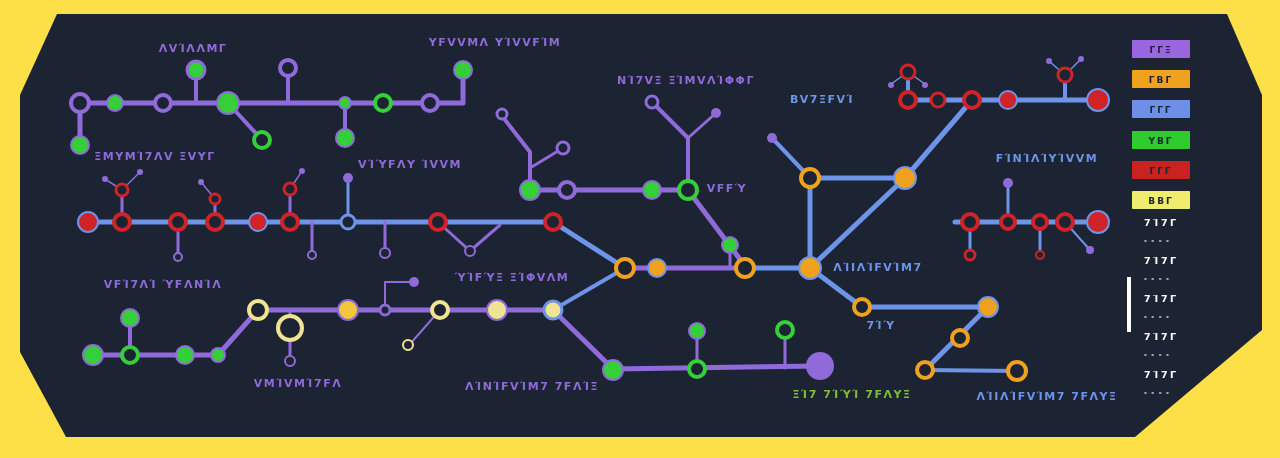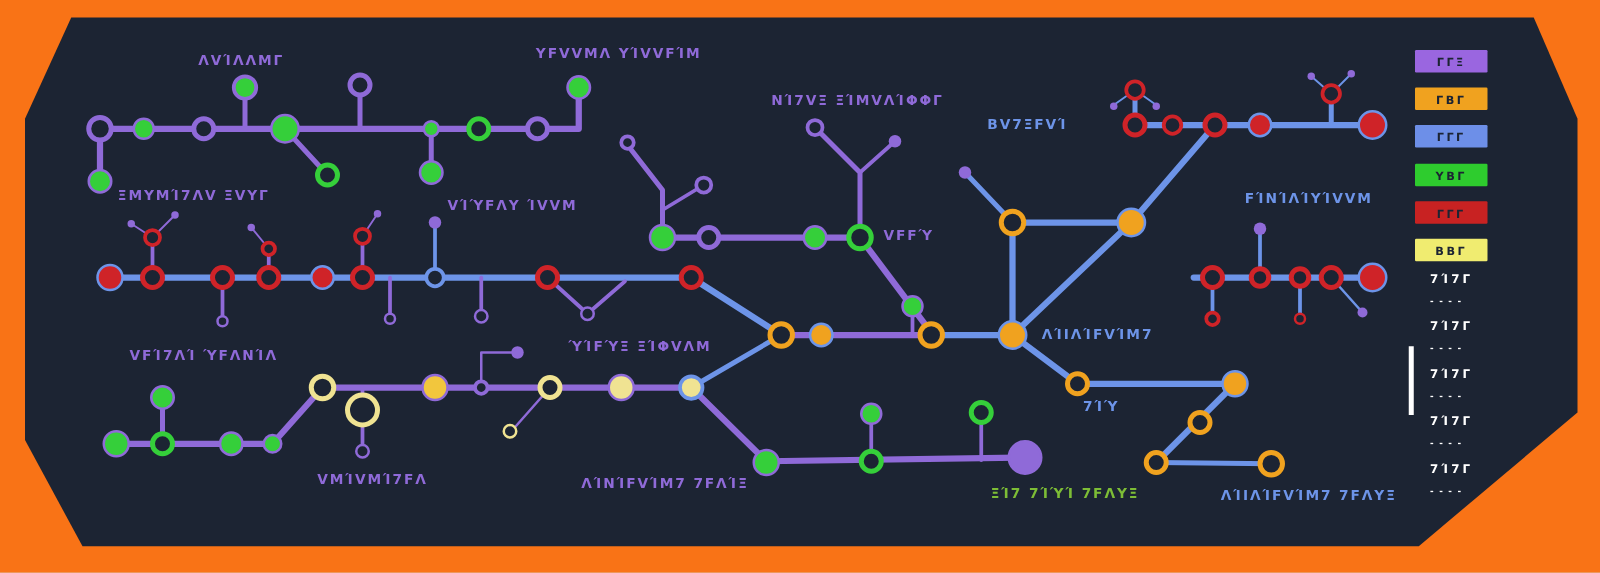--- a/index.html
+++ b/index.html
@@ -1,17 +1,17 @@
 <!DOCTYPE html>
 <html><head>
 <meta charset="utf-8">
 <style>
   html,body{margin:0;padding:0;}
   body{background:#d5d5d5;}
-  .stage{position:relative;width:1280px;height:458px;background:#f97316;overflow:hidden;}
+  .stage{position:relative;width:1280px;height:458px;background:#fde047;overflow:hidden;}
   svg{display:block;}
   svg text{font-family:"DejaVu Sans",sans-serif;font-weight:bold;}
 </style>
 </head>
 <body>
 
 <div class="stage">
   <svg id="map-svg" width="1280" height="458" viewBox="0 0 1280 458" xmlns="http://www.w3.org/2000/svg">
       <polygon points="57,14 1227,14 1262,95 1262,330 1135,437 66,437 20,352 20,95" fill="#1c2433"></polygon>
       <polyline points="80,145 80,103 463,103 463,70" fill="none" stroke="#8f6ad8" stroke-width="5" stroke-linecap="round" stroke-linejoin="round"></polyline>

